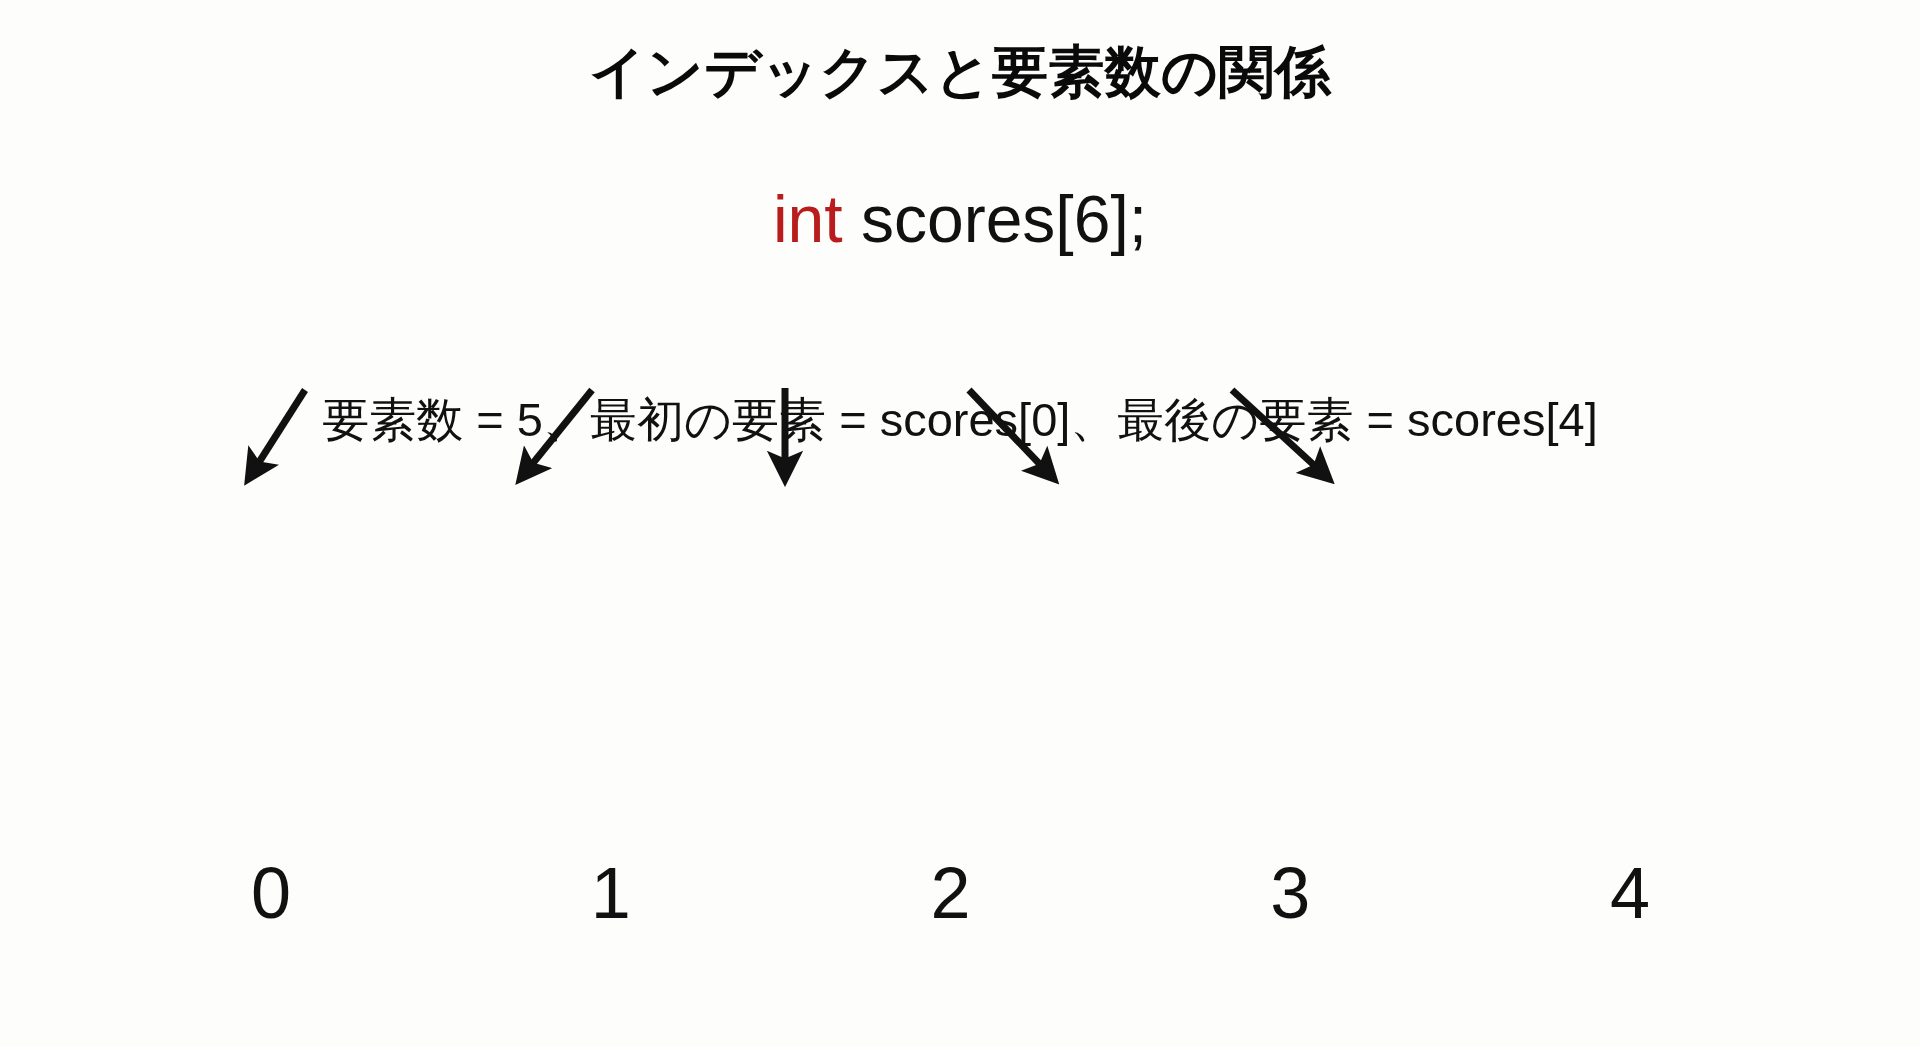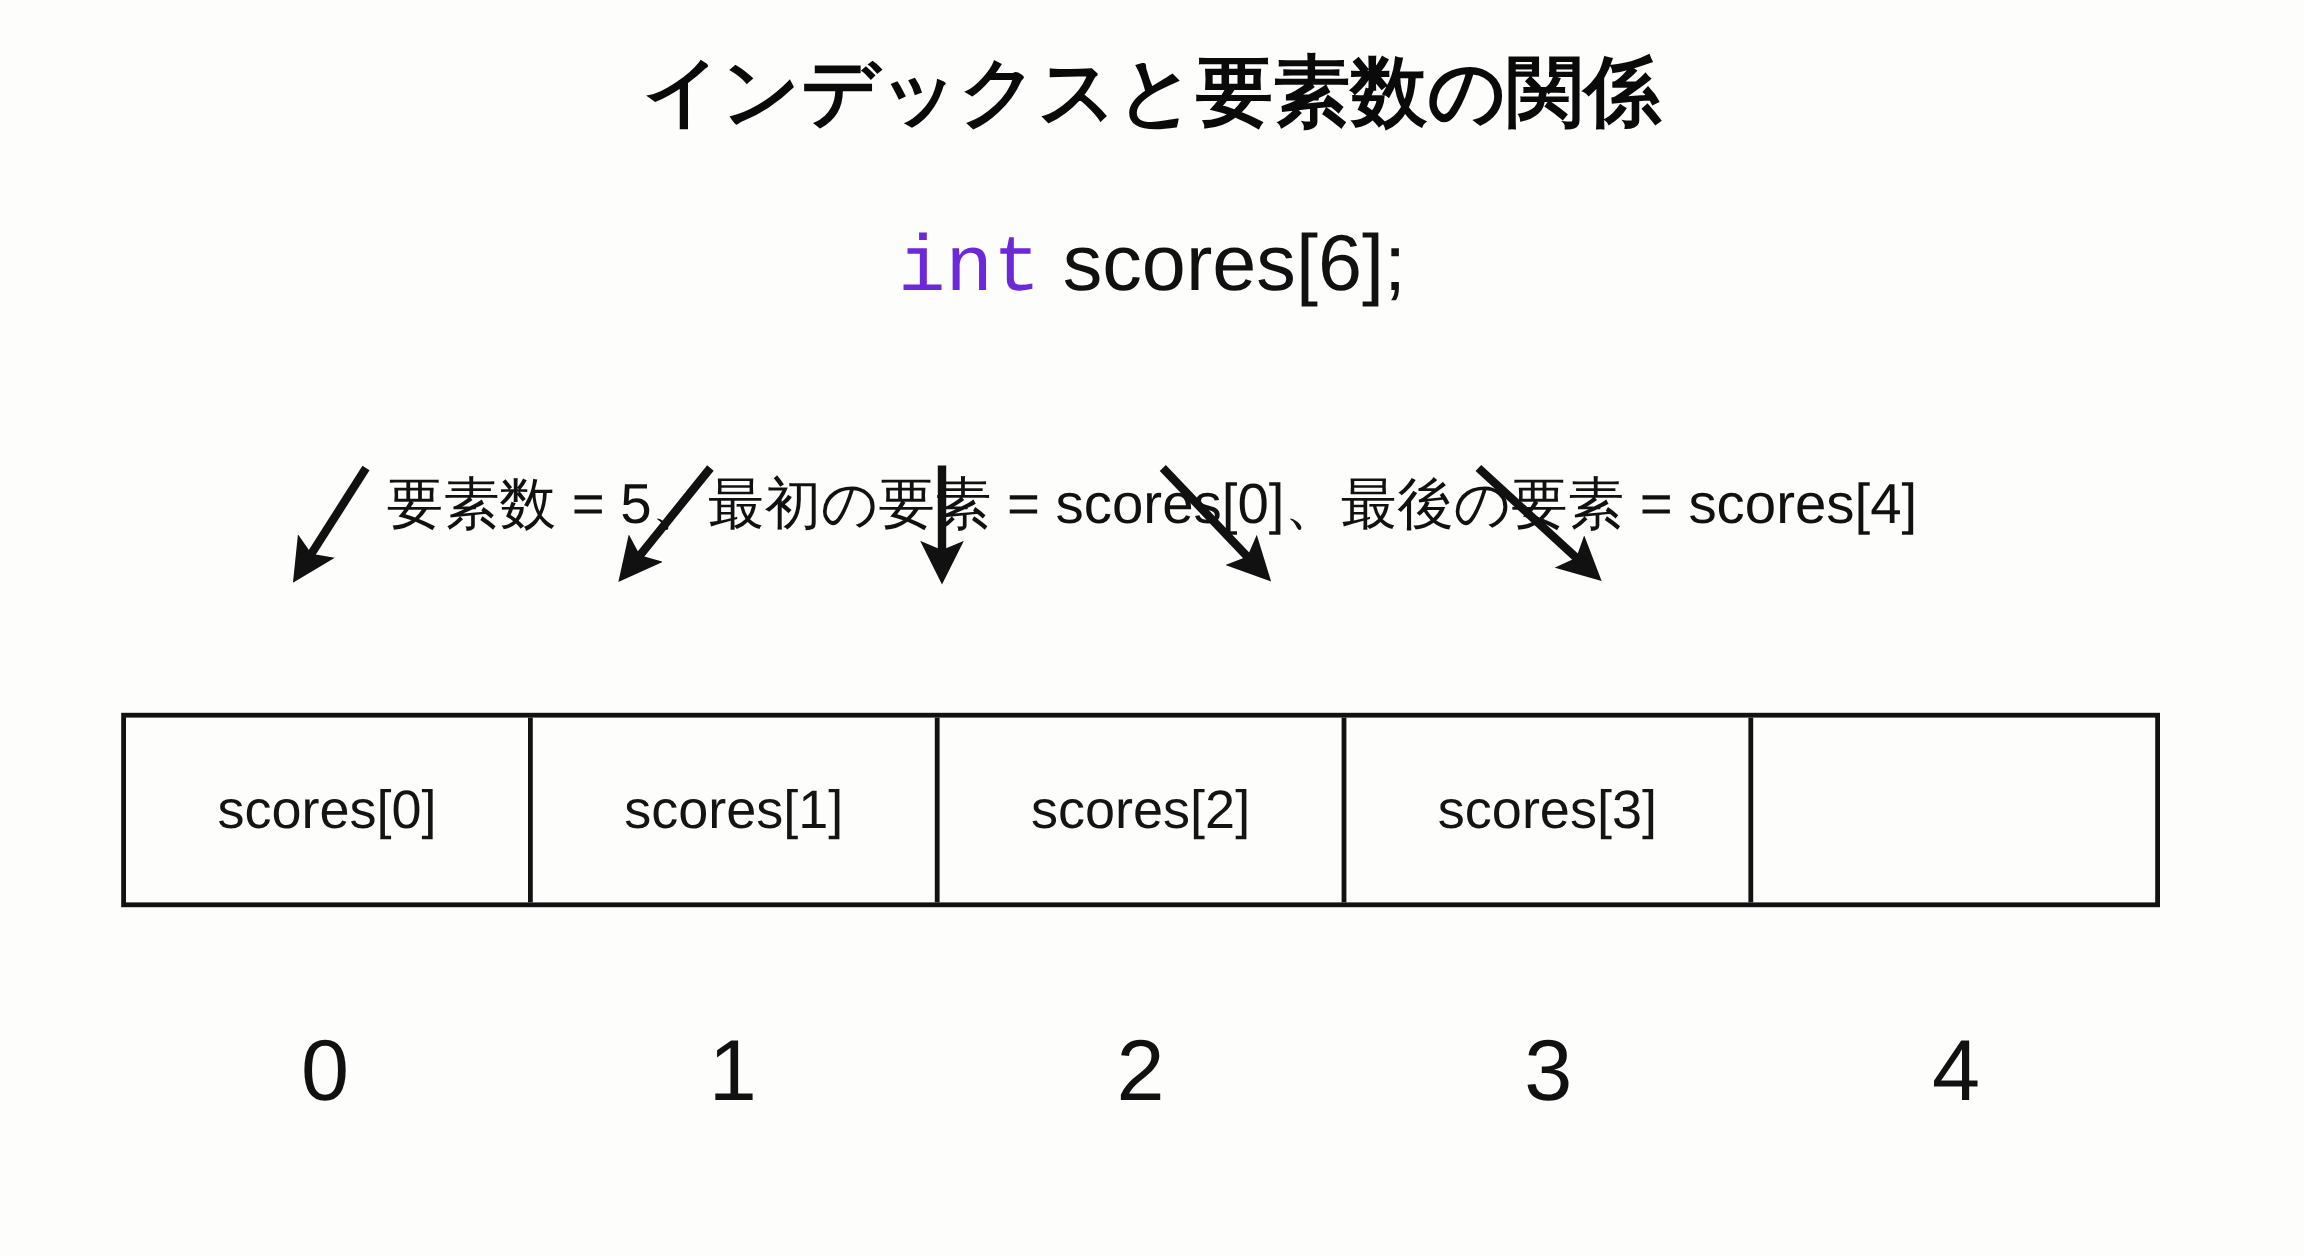--- a/index.html
+++ b/index.html
@@ -23,21 +23,21 @@
     background: #fdfdfc;
   }
 
   
   .title {
     position: absolute;
     left: 0;
     top: 44px;
     width: 1920px;
     text-align: center;
-    font-size: 64px;
+    font-size: 56px;
     line-height: 1.0;
     font-weight: 700;
     letter-spacing: 0.005em;
     color: #0a0a0a;
     white-space: nowrap;
   }
 
   
   .subtitle {
     position: absolute;
@@ -45,22 +45,21 @@
     top: 186px;
     width: 1920px;
     text-align: center;
     font-size: 66px;
     line-height: 1.0;
     font-weight: 400;
     color: #111111;
     white-space: nowrap;
   }
   .subtitle .kw {
-    color: #6d28d9;
-    font-family: Liberation Mono, monospace;
+    color: #b91c1c;
   }
 
   
   .annotation {
     position: absolute;
     left: 0;
     top: 396px;
     width: 1920px;
     text-align: center;
     font-size: 47px;
@@ -146,37 +145,20 @@
     </defs>
     <g id="arrow-lines" stroke="#111111" stroke-width="7" fill="none">
         <line x1="305" y1="390" x2="249" y2="478" stroke="#111111" stroke-width="7" marker-end="url(#ah)"></line>
         <line x1="592" y1="390" x2="521" y2="478" stroke="#111111" stroke-width="7" marker-end="url(#ah)"></line>
         <line x1="785" y1="388" x2="785" y2="478" stroke="#111111" stroke-width="7" marker-end="url(#ah)"></line>
         <line x1="969" y1="390" x2="1053" y2="478" stroke="#111111" stroke-width="7" marker-end="url(#ah)"></line>
         <line x1="1232" y1="390" x2="1328" y2="478" stroke="#111111" stroke-width="7" marker-end="url(#ah)"></line>
       </g>
   </svg>
 
-  <div class="array-table">
-    <div class="cell">
-      <span>scores[0]</span>
-    </div>
-    <div class="cell">
-      <span>scores[1]</span>
-    </div>
-    <div class="cell">
-      <span>scores[2]</span>
-    </div>
-    <div class="cell">
-      <span>scores[3]</span>
-    </div>
-    <div class="cell">
-      <span></span>
-    </div>
-  </div>
 
   <div class="index-row">
     <div class="index-label">0</div>
     <div class="index-label">1</div>
     <div class="index-label">2</div>
     <div class="index-label">3</div>
     <div class="index-label">4</div>
   </div>
 
 </div>

